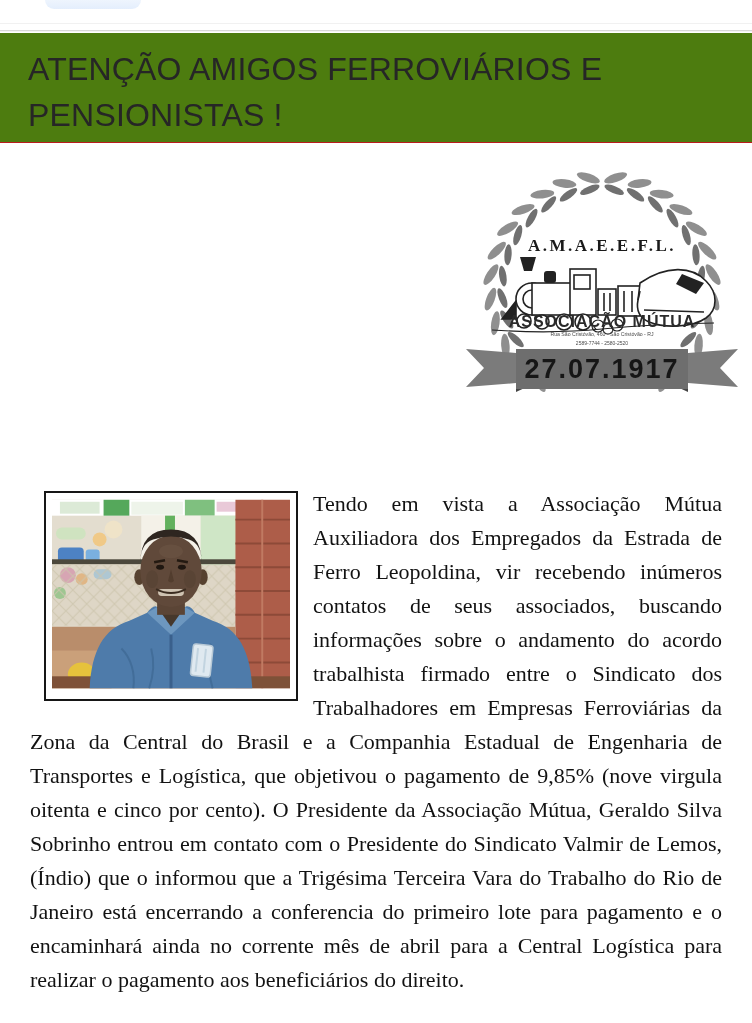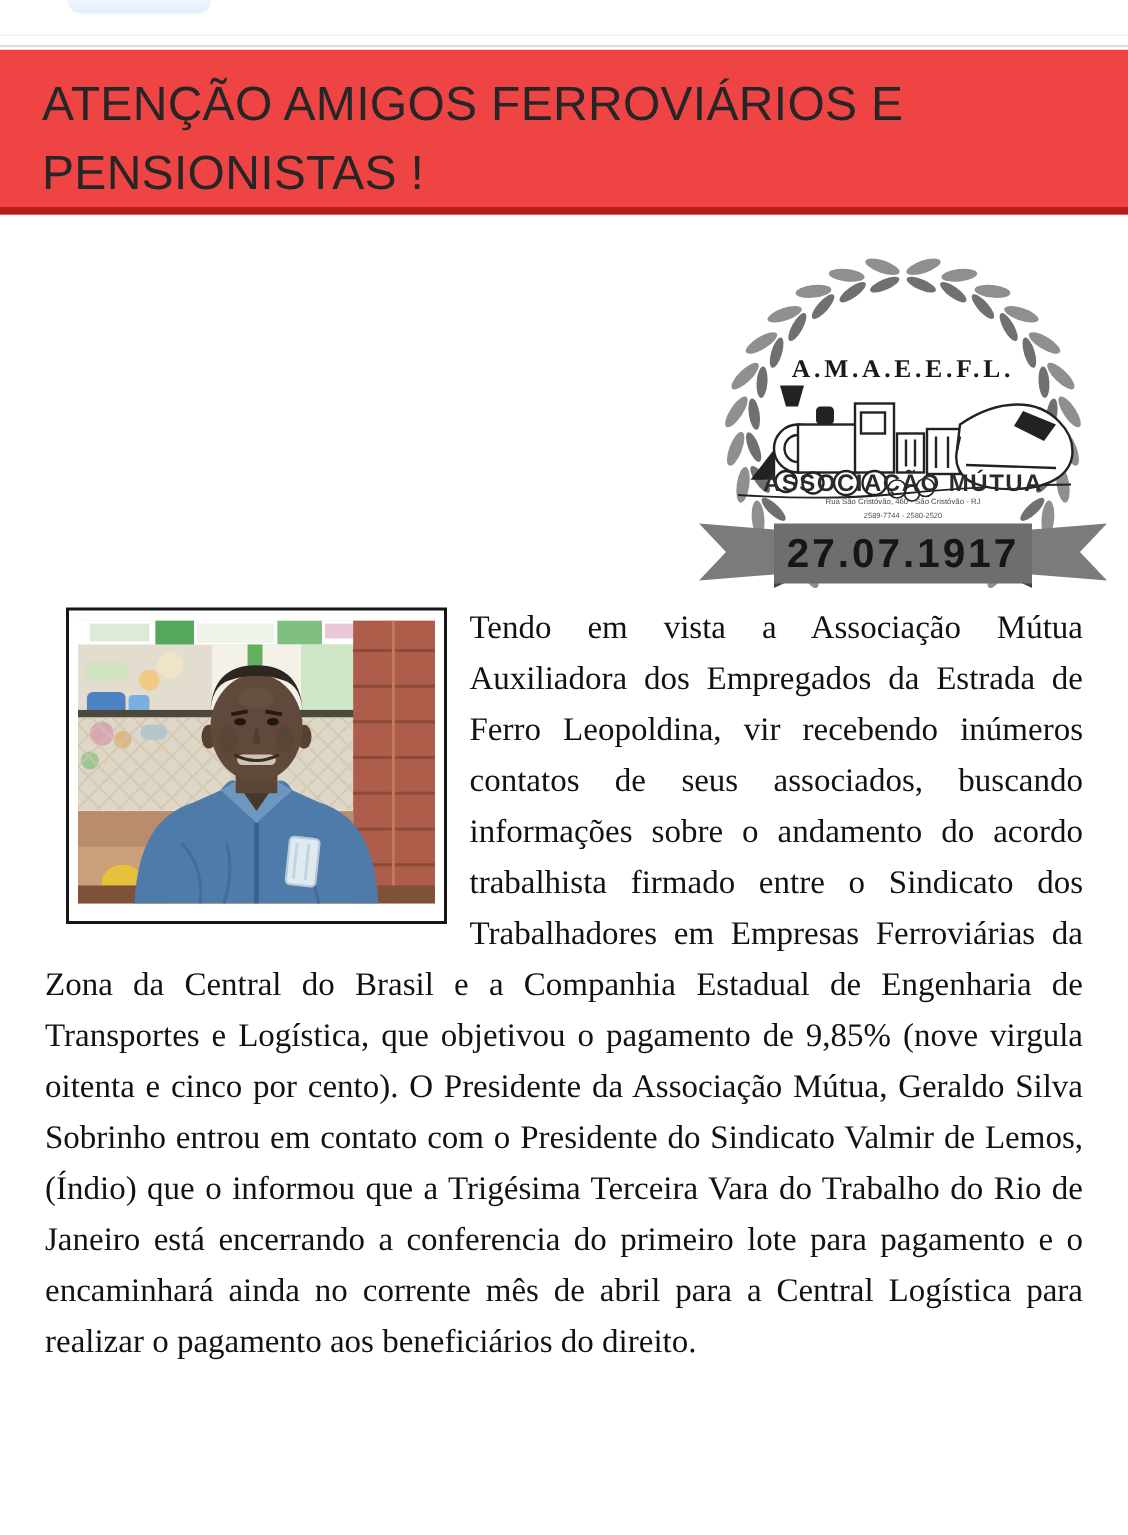--- a/index.html
+++ b/index.html
@@ -9,31 +9,31 @@
   
   .top-strip { position:relative; height:33px; background:#ffffff; }
   .top-highlight { position:absolute; left:45px; top:0; width:96px; height:9px;
                    border-radius:0 0 14px 14px;
                    background:linear-gradient(#eaf2fd,#ddeafc); opacity:.8; }
   .hairline-1 { position:absolute; left:0; right:0; top:23px; height:1px; background:#f1f1f1; }
   .hairline-2 { position:absolute; left:0; right:0; top:30px; height:2px; background:#d8d8d8;
                 border-bottom:1px solid #f4f4f4; }
 
   
-  .title-block { padding:13px 28px 0 28px; height:110px; background:#ef4444;
-                 border-bottom:5px solid #b91c1c; }
+  .title-block { padding:13px 28px 0 28px; height:110px; background:#4d7c0f;
+                 border-bottom:1px solid #b91c1c; }
   .page-title { font-size:32px; line-height:46px; font-weight:400; color:#262626;
                 letter-spacing:.2px; max-width:640px; }
 
   
   .logo-wrap { text-align:right; margin-top:28px; height:230px; }
   .logo-wrap svg { display:inline-block; }
 
   
-  .article { padding:0 30px; }
+  .article { margin-top:86px; padding:0 30px; }
   .photo-frame { float:left; margin:4px 15px 8px 14px; background:#fff;
                  border:2px solid #161616; padding:6px; }
   .article-text { font-family:"Liberation Serif", serif; font-size:22px;
                   line-height:34px; color:#121212; text-align:justify; }
 </style>
 </head>
 <body>
 
 <div class="top-strip">
   <div class="top-highlight"></div>

